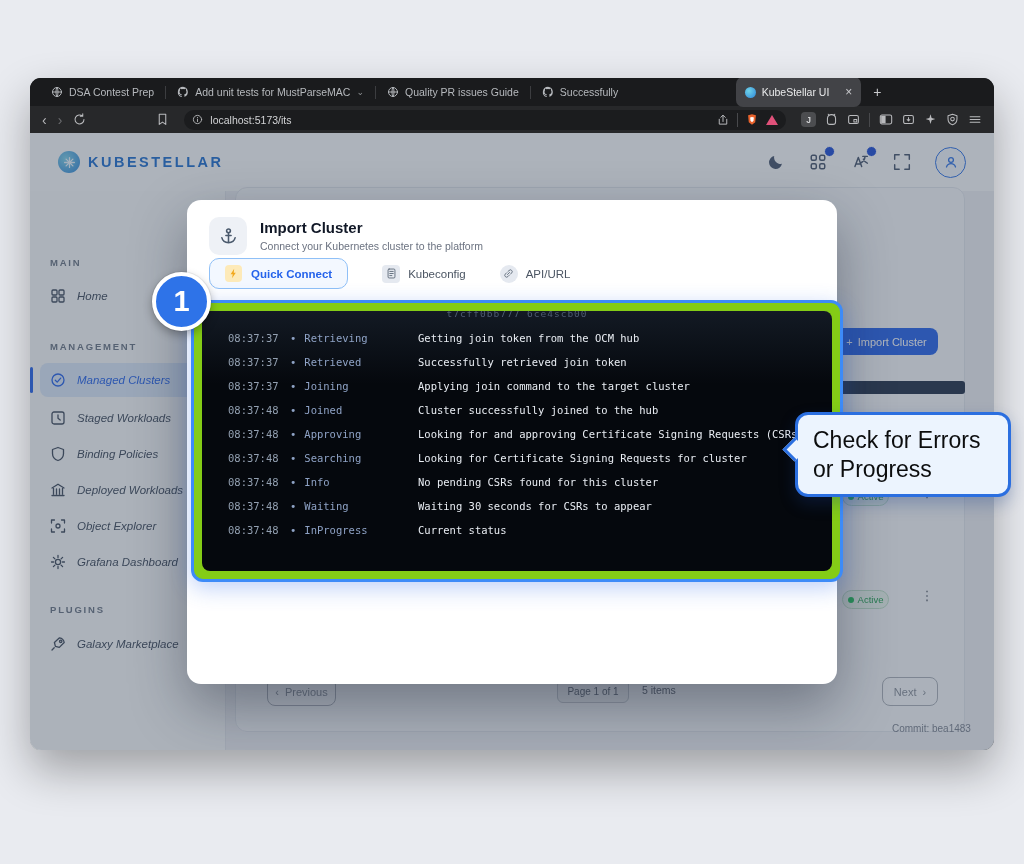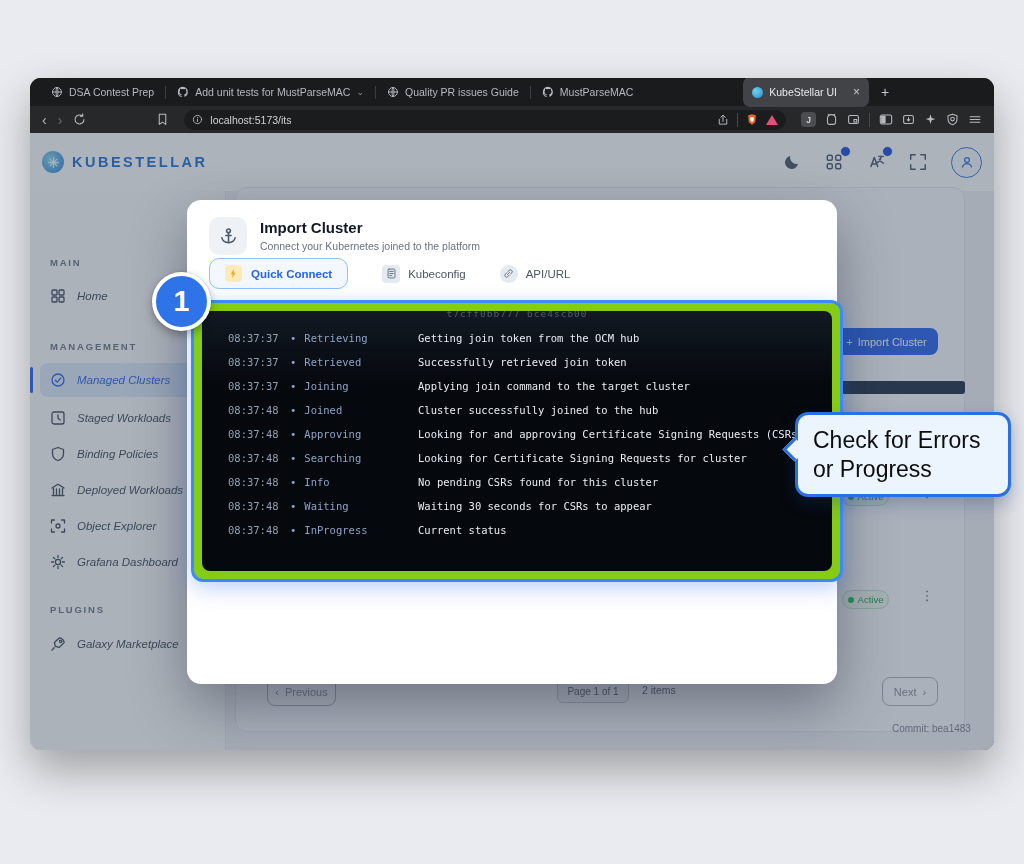--- a/index.html
+++ b/index.html
@@ -39,21 +39,21 @@
   .tri-warn { width:0; height:0; border-left:6px solid transparent; border-right:6px solid transparent;
               border-bottom:10px solid #e0517a; }
 
   
   svg.s { fill:none; stroke:currentColor; stroke-width:1.3; stroke-linecap:round; stroke-linejoin:round; }
   svg.f { fill:currentColor; stroke:none; }
 
   
   .app { position:absolute; top:55px; left:0; right:0; bottom:0; background:#eef1f6; }
   .appheader { position:absolute; top:0; left:0; right:0; height:58px; background:#fbfcfe;
-               display:flex; align-items:center; padding:0 12px; }
+               display:flex; align-items:center; padding:0 28px; }
   .logo { display:flex; align-items:center; gap:8px; }
   .logomark { width:22px; height:22px; border-radius:50%;
               background:radial-gradient(circle at 35% 35%, #7ed0ea, #2e86d9);
               display:flex; align-items:center; justify-content:center; color:#eaf6ff; }
   .logotext { color:#1f6fd0; font-weight:bold; font-size:14.5px; letter-spacing:2.5px; }
   .hicons { margin-left:auto; display:flex; align-items:center; gap:23px; color:#46566e; }
   .hicon { position:relative; width:19px; height:19px; }
   .hbadge { position:absolute; top:-7px; right:-7px; width:11px; height:11px; border-radius:50%;
             background:#1d4ed8; border:1.5px solid #fbfcfe; }
   .avatar { width:31px; height:31px; border-radius:50%; border:1.6px solid #2e73e8;
@@ -166,21 +166,21 @@
           <circle cx="8" cy="8" r="6"></circle>
           <path d="M2 8h12M8 2c2 2 2 10 0 12M8 2c-2 2-2 10 0 12"></path>
         </svg>
       <span>Quality PR issues Guide</span>
     </div>
     <div class="tab-sep"></div>
     <div class="tab">
       <svg class="f" width="12" height="12" viewBox="0 0 16 16">
           <path d="M8 1a7 7 0 0 0-2.2 13.6c.3 0 .5-.1.5-.3v-1.2c-2 .4-2.4-.9-2.4-.9-.3-.8-.8-1-.8-1-.6-.5 0-.5 0-.5.7 0 1 .7 1 .7.6 1.1 1.7.8 2.1.6 0-.5.2-.8.4-1-1.5-.2-3.2-.8-3.2-3.5 0-.8.3-1.4.7-1.9-.1-.2-.3-.9.1-1.9 0 0 .6-.2 2 .7a6.7 6.7 0 0 1 3.6 0c1.4-.9 2-.7 2-.7.4 1 .1 1.7.1 1.9.4.5.7 1.1.7 1.9 0 2.7-1.7 3.3-3.2 3.5.2.2.5.6.5 1.2v1.8c0 .2.2.4.5.3A7 7 0 0 0 8 1z"></path>
         </svg>
-      <span>MustParseMAC</span>
+      <span>Successfully</span>
     </div>
     <div style="flex:1"></div>
     <div class="tab active">
       <span class="favicon"></span>
       <span>KubeStellar UI</span>
       <span class="tab-close">×</span>
     </div>
     <span class="newtab">+</span>
     <div style="flex:1"></div>
   </div>
@@ -371,41 +371,41 @@
       <span class="gdot"></span>
       <span>Active</span>
     </div>
     <span class="kebab" style="left:889px; top:455px;">⋮</span>
 
     <div class="pgbtn" style="left:237px; top:544px; width:69px;">
       <span>‹</span>
       <span>Previous</span>
     </div>
     <div class="pginfo" style="top:546px;">Page 1 of 1</div>
-    <span class="pgitems" style="top:551px;">2 items</span>
+    <span class="pgitems" style="top:551px;">5 items</span>
     <div class="pgbtn" style="left:852px; top:544px; width:56px;">
       <span>Next</span>
       <span>›</span>
     </div>
     <span class="commit" style="top:590px;">Commit: bea1483</span>
 
     <div class="overlay"></div>
   </div>
 
   <div class="modal">
     <div class="m-head">
       <span class="anchor-tile">
         <svg class="s" width="19" height="19" viewBox="0 0 16 16">
             <circle cx="8" cy="3.2" r="1.6"></circle>
             <path d="M8 4.8v8.4M8 13.2c-3 0-5.1-2-5.6-4.2M8 13.2c3 0 5.1-2 5.6-4.2M5.8 7.2h4.4"></path>
           </svg>
       </span>
       <div>
         <div class="m-title">Import Cluster</div>
-        <div class="m-sub">Connect your Kubernetes joined to the platform</div>
+        <div class="m-sub">Connect your Kubernetes cluster to the platform</div>
       </div>
     </div>
 
     <div class="m-tabs">
       <div class="qc-pill">
         <span class="bolt-tile">
           <svg class="f" width="11" height="11" viewBox="0 0 16 16">
               <path d="M9 1 3.8 9h3.1l-1 6L11.3 7h-3z"></path>
             </svg>
         </span>

